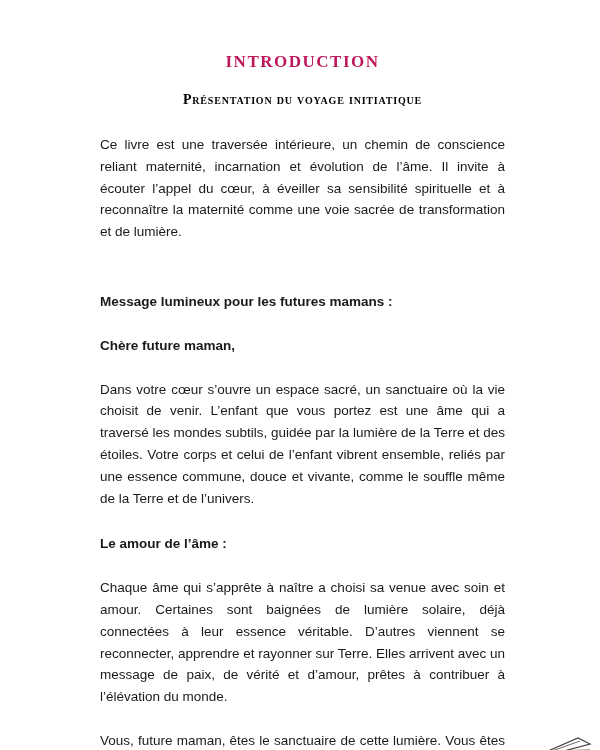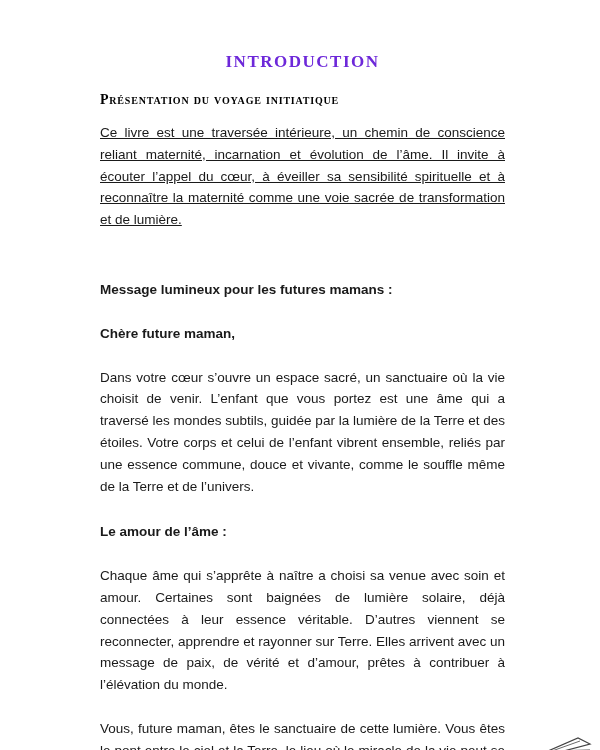--- a/index.html
+++ b/index.html
@@ -19,45 +19,44 @@
     font-family: "Liberation Sans", sans-serif;
     color: #1a1a1a;
   }
   .doc-title {
     font-family: "Liberation Serif", serif;
     font-size: 17px;
     font-weight: bold;
     letter-spacing: 1.5px;
     text-align: center;
     margin: 0 0 0 0;
-    color: #6d28d9;
+    color: #be185d;
   }
   .doc-subtitle {
     font-family: "Liberation Serif", serif;
     font-variant: small-caps;
     font-size: 14px;
     font-weight: bold;
     letter-spacing: 0.8px;
-    text-align: left;
+    text-align: center;
     margin: 20px 0 0 0;
     color: #000;
   }
   .para {
     font-size: 13.5px;
     line-height: 21.8px;
     margin: 0 0 22px 0;
   }
   .justify {
     text-align: justify;
     text-justify: inter-word;
   }
   .intro {
-    margin-top: 14px;
+    margin-top: 26px;
     margin-bottom: 0;
-    text-decoration: underline;
   }
   .section-heading {
     font-size: 13.5px;
     font-weight: bold;
     line-height: 21.8px;
     margin: 12px 0 22px 0;
   }
   .heading-message {
     margin-top: 48px;
   }

